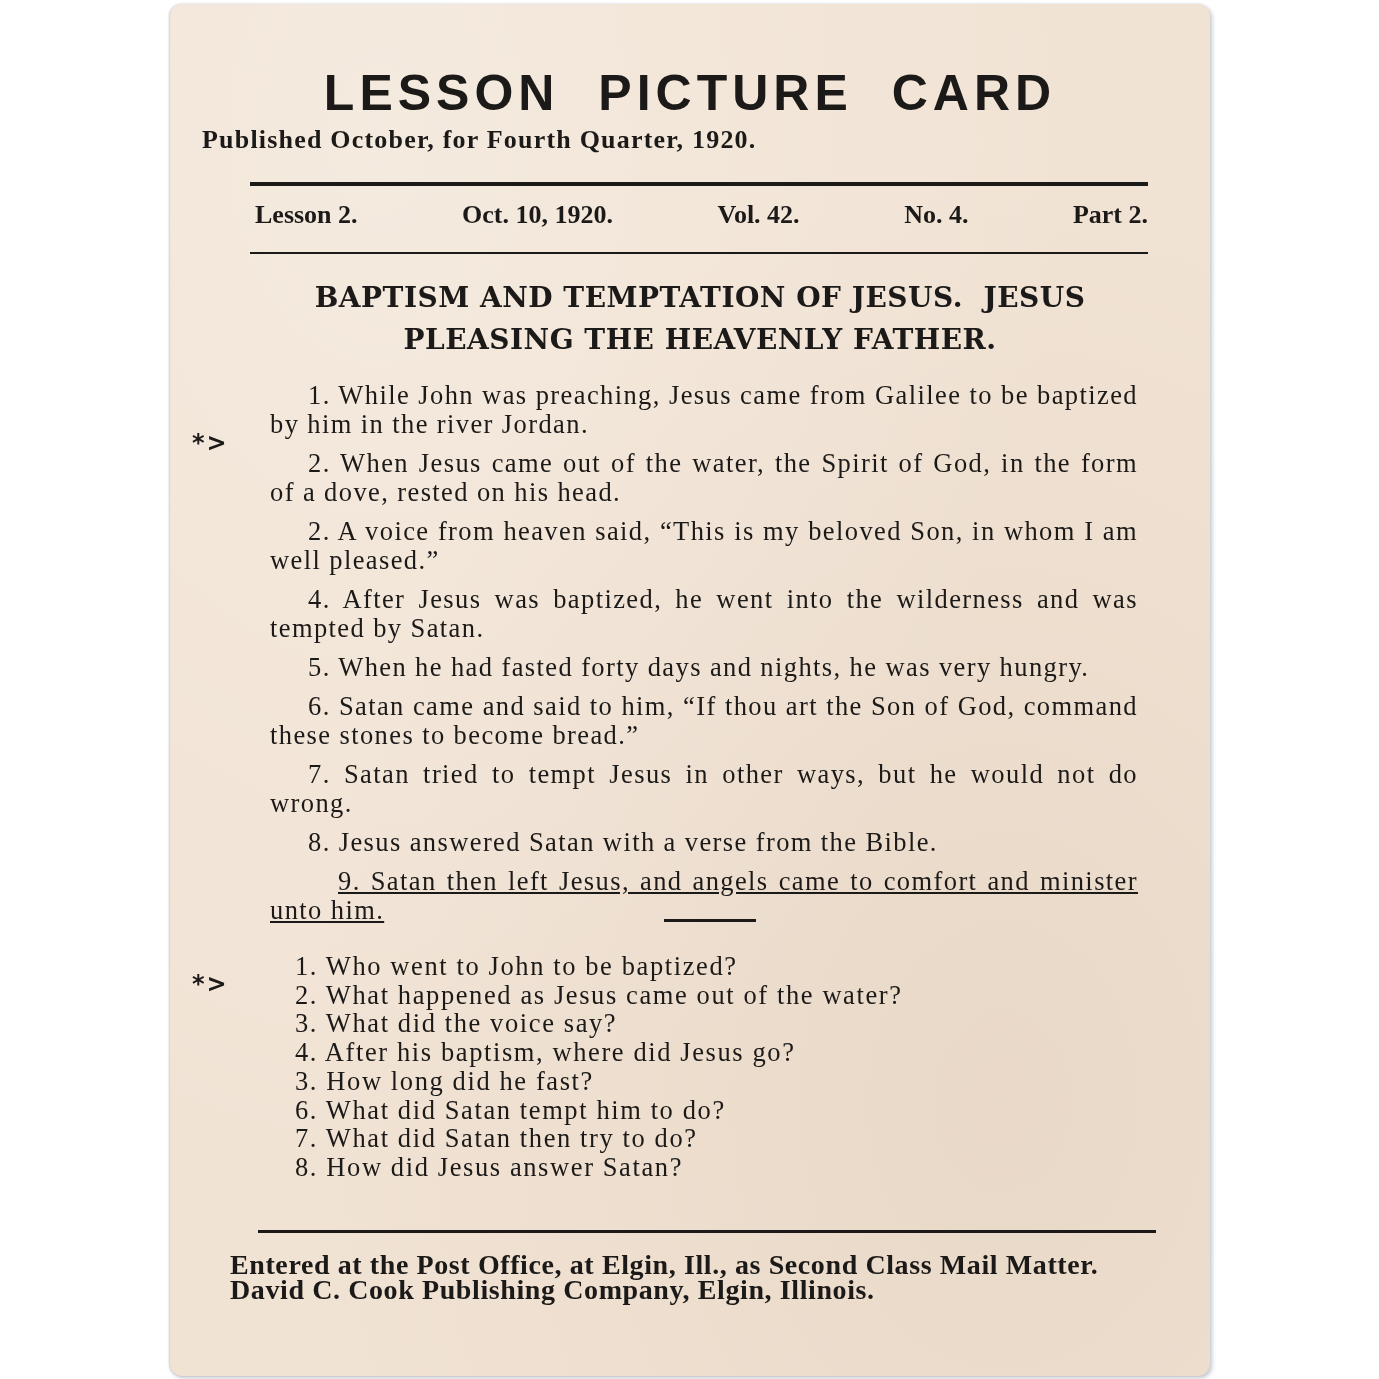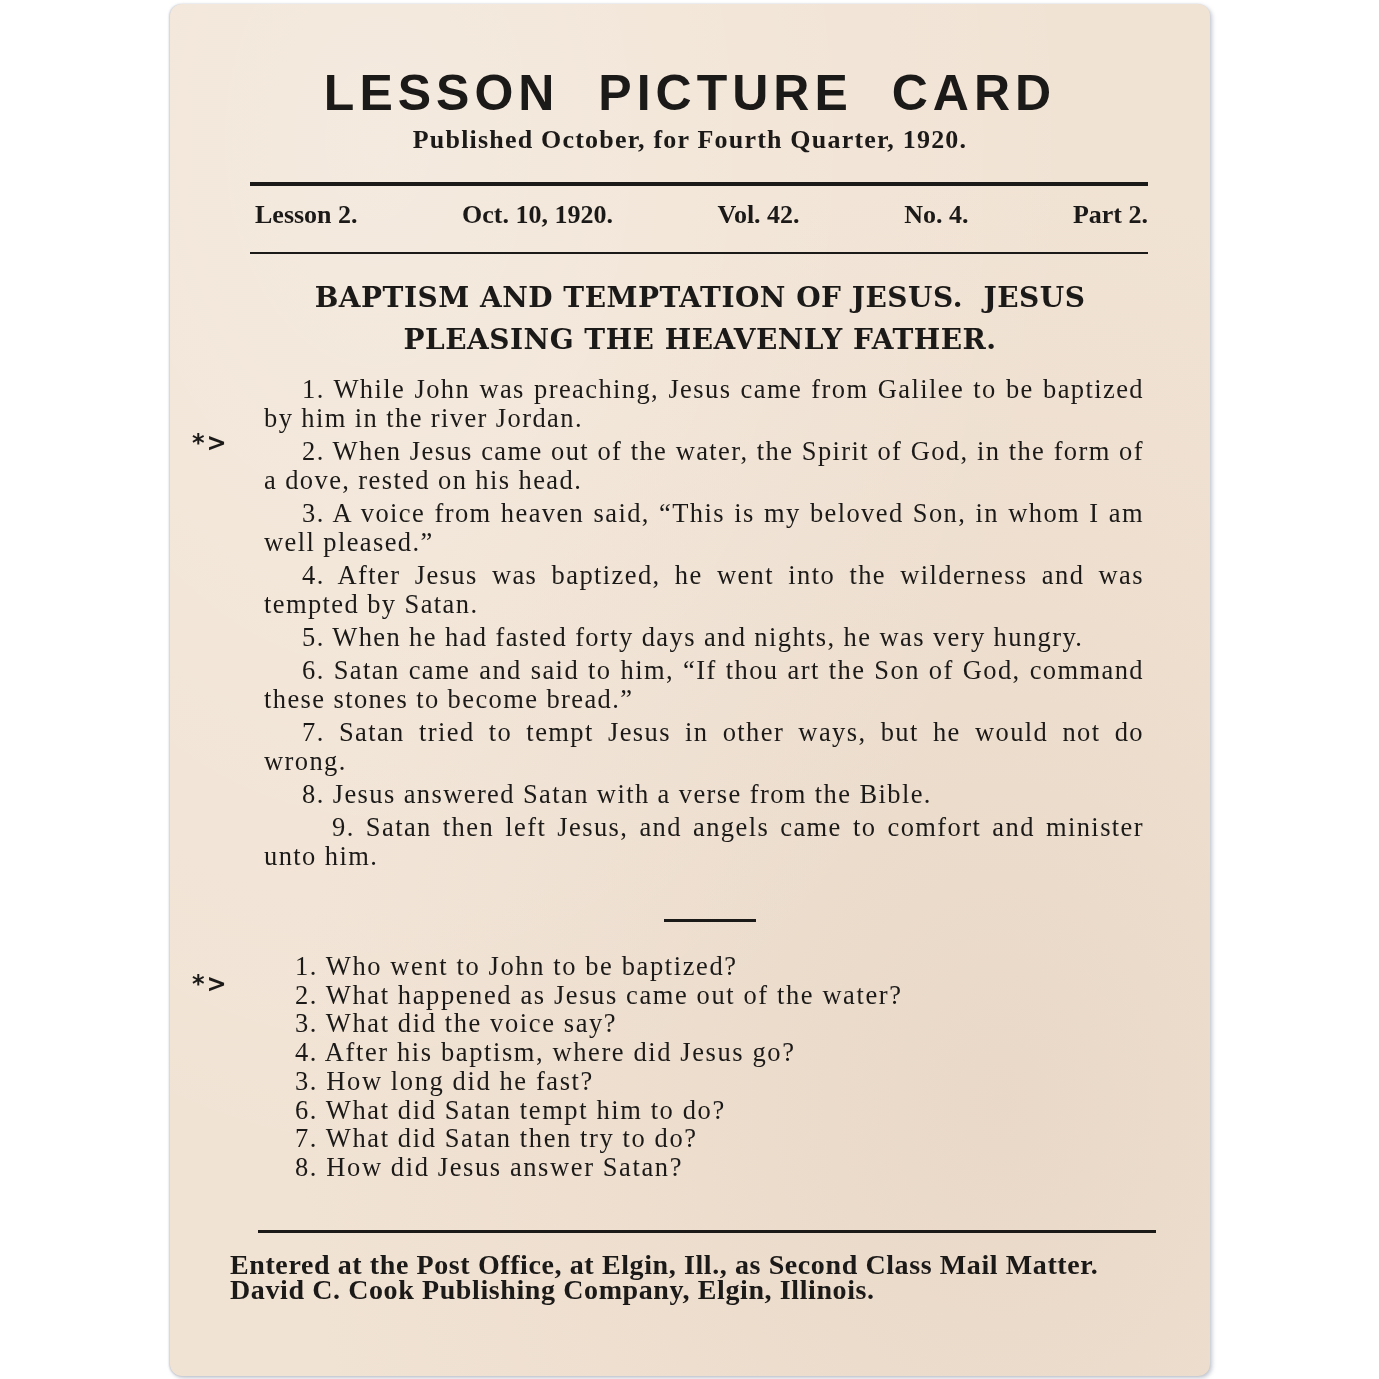--- a/index.html
+++ b/index.html
@@ -15,42 +15,42 @@
     border-radius:12px;
     box-shadow: 2px 2px 4px rgba(120,130,150,0.45), -1px 0 2px rgba(120,130,150,0.35);
     color:#1c1a18;
   }
   .title {
     position:absolute; left:0; right:0; top:60px; text-align:center;
     font-family:"Liberation Sans", sans-serif; font-weight:bold;
     font-size:50px; letter-spacing:5px; word-spacing:20px;
   }
   .subtitle {
-    position:absolute; left:0; right:0; top:121px; text-align:center;
+    position:absolute; left:0; right:0; top:121px; text-align:left;
     font-family:"Liberation Serif", serif; font-weight:bold;
-    font-size:26px; letter-spacing:1.2px;
+    font-size:26px; letter-spacing:1.2px;padding-left:32px;
   }
   .rule { position:absolute; background:#1c1a18; }
   .meta {
     position:absolute; left:85px; width:893px; top:196px;
     display:flex; justify-content:space-between;
     font-family:"Liberation Serif", serif; font-weight:bold; font-size:26px;
   }
   .heading {
     position:absolute; left:60px; width:940px; top:273px; text-align:center;
     font-family:"DejaVu Serif", serif; font-weight:bold; font-size:28px;
     line-height:42px; letter-spacing:0.5px;
   }
   .para {
     position:absolute; left:90px; width:888px; top:367px;
     font-family:"Liberation Serif", serif; font-size:26.5px; line-height:29px;
     letter-spacing:1.4px; text-align:justify;
   }
-  .para p { margin:4px; text-indent:38px; text-align:justify; text-align-last:left; }
-  .para p.i9 { text-indent:68px; }
+  .para p { margin:10px; text-indent:38px; text-align:justify; text-align-last:left; }
+  .para p.i9 { text-indent:68px;text-decoration:underline; }
   .mark {
     position:absolute; font-family:"DejaVu Sans", sans-serif; font-weight:bold;
     font-size:24px; color:#1c1a18; letter-spacing:2px;
   }
   .questions {
     position:absolute; left:125px; top:948px;
     font-family:"Liberation Serif", serif; font-size:26.5px; line-height:28.7px;
     letter-spacing:1.6px;
   }
   .questions div { white-space:nowrap; }
@@ -83,21 +83,21 @@
   <div class="heading">
     <div style="white-space:pre;">BAPTISM AND TEMPTATION OF JESUS.  JESUS</div>
     <div>PLEASING THE HEAVENLY FATHER.</div>
   </div>
 
   <div class="mark" style="left:22px; top:425px;">*&gt;</div>
 
   <div class="para">
     <p>1. While John was preaching, Jesus came from Galilee to be baptized by him in the river Jordan.</p>
     <p>2. When Jesus came out of the water, the Spirit of God, in the form of a dove, rested on his head.</p>
-    <p>3. A voice from heaven said, “This is my beloved Son, in whom I am well pleased.”</p>
+    <p>2. A voice from heaven said, “This is my beloved Son, in whom I am well pleased.”</p>
     <p>4. After Jesus was baptized, he went into the wilderness and was tempted by Satan.</p>
     <p>5. When he had fasted forty days and nights, he was very hungry.</p>
     <p>6. Satan came and said to him, “If thou art the Son of God, command these stones to become bread.”</p>
     <p>7. Satan tried to tempt Jesus in other ways, but he would not do wrong.</p>
     <p>8. Jesus answered Satan with a verse from the Bible.</p>
     <p class="i9">9. Satan then left Jesus, and angels came to comfort and minister unto him.</p>
   </div>
 
   <div class="rule" style="left:494px; width:92px; top:915px; height:3px;"></div>
 

